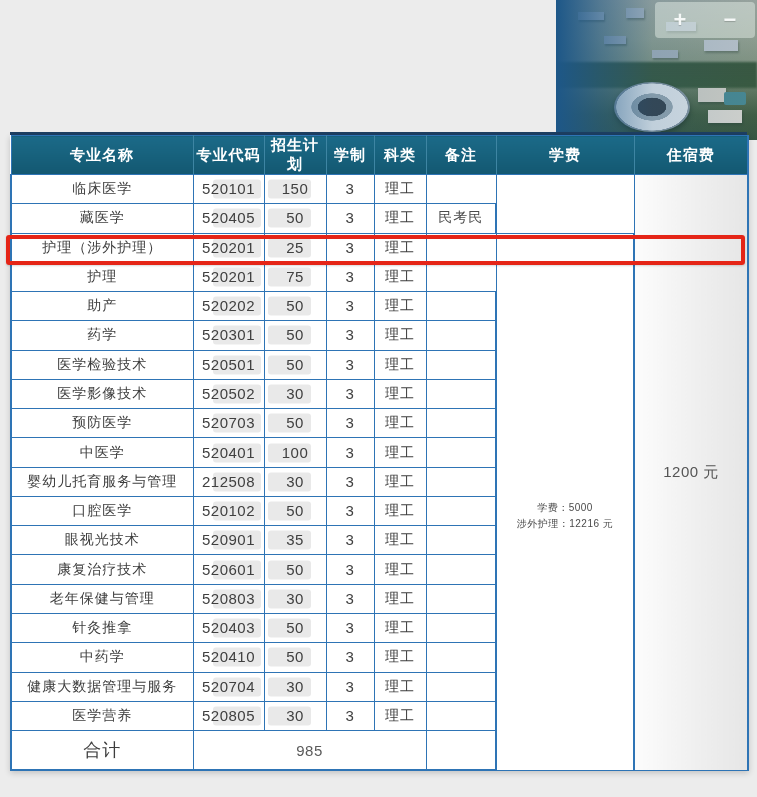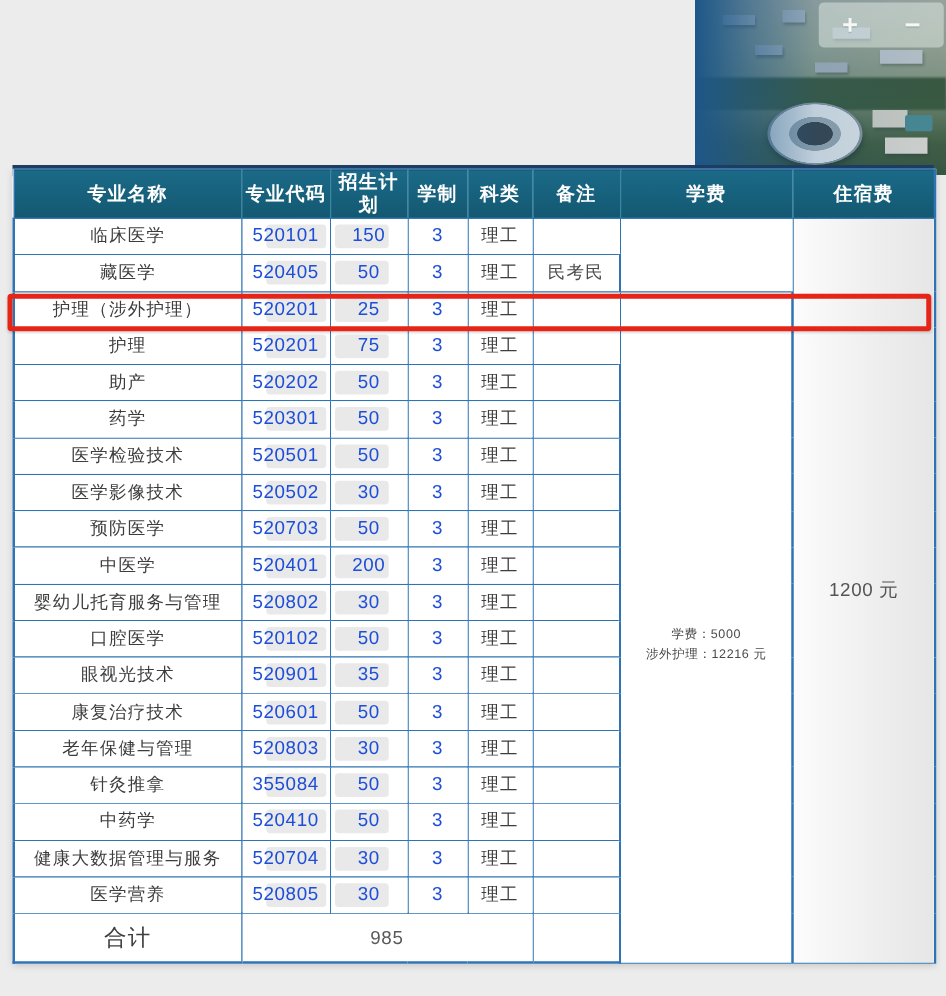--- a/index.html
+++ b/index.html
@@ -61,21 +61,21 @@
        border:1px solid var(--border-blue,#2e74b5); border-left:1px solid #3e85a3;
        border-right:1px solid #3e85a3; letter-spacing:1px; }
   th:first-child { border-left:1px solid var(--border-blue,#2e74b5); }
   th:last-child  { border-right:1px solid var(--border-blue,#2e74b5); }
   td { border:1px solid var(--border-blue,#2e74b5); text-align:center; vertical-align:middle;
        position:relative; background:#fff; }
   tbody tr:last-child td { border-bottom:2px solid var(--border-blue,#2e74b5); }
   td:first-child { border-left:2px solid var(--border-blue,#2e74b5); }
   td:last-child, th:last-child { border-right:2px solid var(--border-blue,#2e74b5); }
   .zh  { color:#3d3d3d; font-size:14px; letter-spacing:1px; }
-  .num { position:relative; z-index:1; color:#1d4ed8; font-size:15px; letter-spacing:.5px; }
+  .num { position:relative; z-index:1; color:#404040; font-size:15px; letter-spacing:.5px; }
   .pill { position:absolute; top:50%; transform:translateY(-50%); height:19px;
           background:var(--pill-gray,#e9e9e9); border-radius:3px; z-index:0; }
   .code-pill { right:3px; width:68%; }
   .plan-pill { left:3px; width:72%; }
   .remark-cell { color:#4a4a4a; font-size:14px; letter-spacing:1px; }
   .fee-cell { background:#fff; }
   .fee-line { color:#4a4a4a; font-size:10px; line-height:1.6; letter-spacing:.5px; }
   .lodging-cell { background:linear-gradient(90deg,#fcfcfc 0%, #efefef 55%, #e6e6e6 100%);
                   color:#555; font-size:15px; letter-spacing:.5px; }
   .total-label { color:#3d3d3d; font-size:18px; letter-spacing:1px; }
@@ -212,28 +212,28 @@
           <td class="zh">预防医学</td>
           <td><i class="pill code-pill"></i><span class="num">520703</span></td>
           <td><i class="pill plan-pill"></i><span class="num">50</span></td>
           <td><span class="num">3</span></td>
           <td class="zh">理工</td>
           <td class="remark-cell"></td>
         </tr>
         <tr>
           <td class="zh">中医学</td>
           <td><i class="pill code-pill"></i><span class="num">520401</span></td>
-          <td><i class="pill plan-pill"></i><span class="num">200</span></td>
+          <td><i class="pill plan-pill"></i><span class="num">100</span></td>
           <td><span class="num">3</span></td>
           <td class="zh">理工</td>
           <td class="remark-cell"></td>
         </tr>
         <tr>
           <td class="zh">婴幼儿托育服务与管理</td>
-          <td><i class="pill code-pill"></i><span class="num">520802</span></td>
+          <td><i class="pill code-pill"></i><span class="num">212508</span></td>
           <td><i class="pill plan-pill"></i><span class="num">30</span></td>
           <td><span class="num">3</span></td>
           <td class="zh">理工</td>
           <td class="remark-cell"></td>
         </tr>
         <tr>
           <td class="zh">口腔医学</td>
           <td><i class="pill code-pill"></i><span class="num">520102</span></td>
           <td><i class="pill plan-pill"></i><span class="num">50</span></td>
           <td><span class="num">3</span></td>
@@ -259,21 +259,21 @@
         <tr>
           <td class="zh">老年保健与管理</td>
           <td><i class="pill code-pill"></i><span class="num">520803</span></td>
           <td><i class="pill plan-pill"></i><span class="num">30</span></td>
           <td><span class="num">3</span></td>
           <td class="zh">理工</td>
           <td class="remark-cell"></td>
         </tr>
         <tr>
           <td class="zh">针灸推拿</td>
-          <td><i class="pill code-pill"></i><span class="num">355084</span></td>
+          <td><i class="pill code-pill"></i><span class="num">520403</span></td>
           <td><i class="pill plan-pill"></i><span class="num">50</span></td>
           <td><span class="num">3</span></td>
           <td class="zh">理工</td>
           <td class="remark-cell"></td>
         </tr>
         <tr>
           <td class="zh">中药学</td>
           <td><i class="pill code-pill"></i><span class="num">520410</span></td>
           <td><i class="pill plan-pill"></i><span class="num">50</span></td>
           <td><span class="num">3</span></td>

